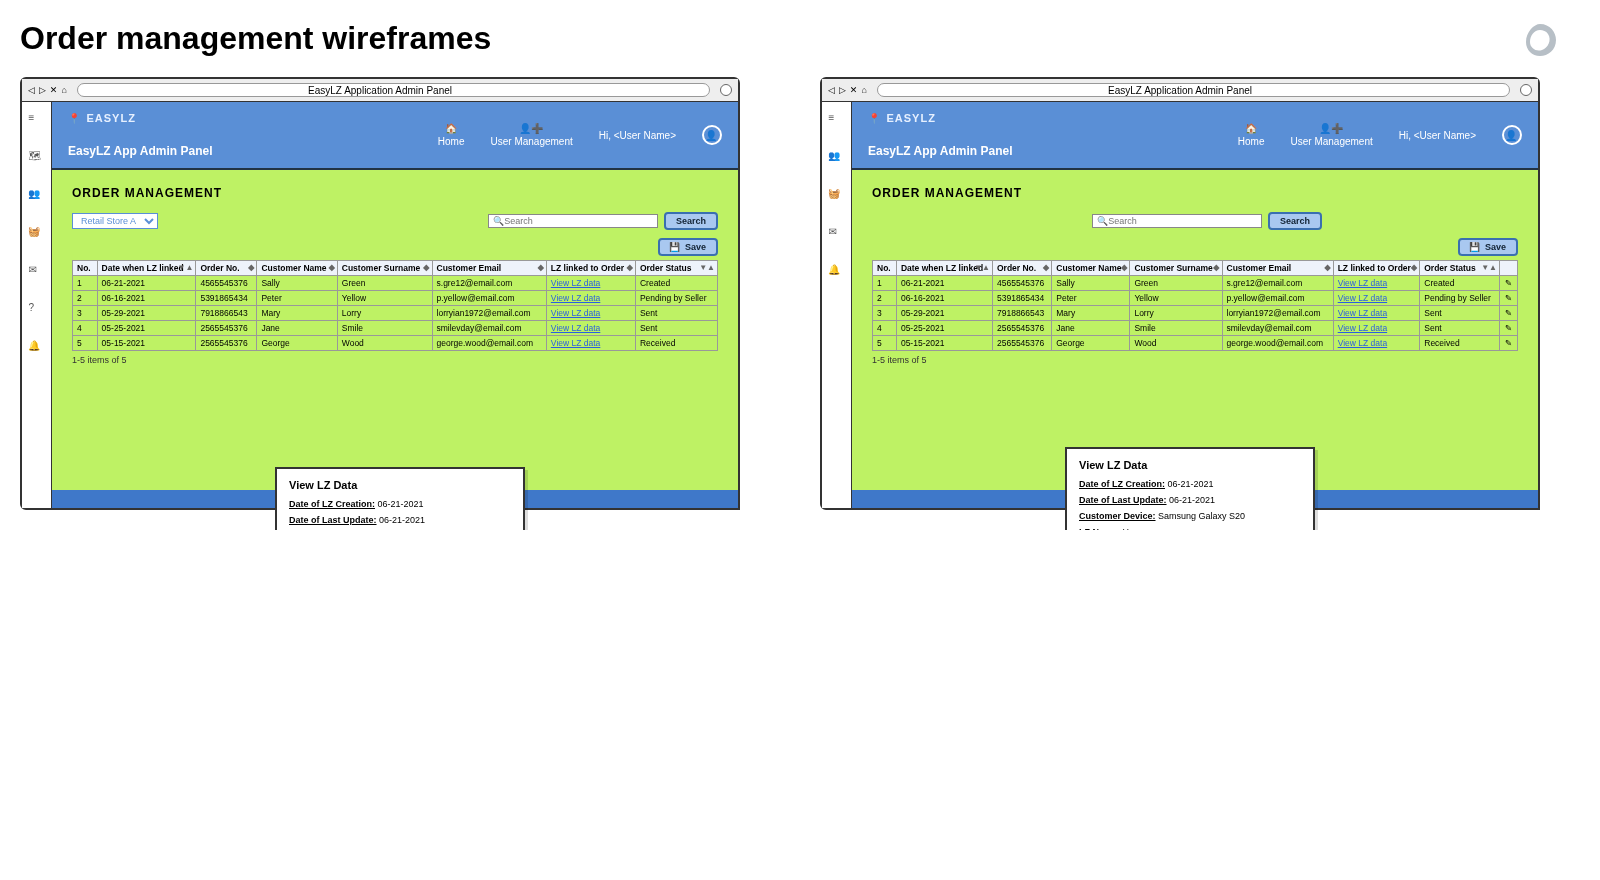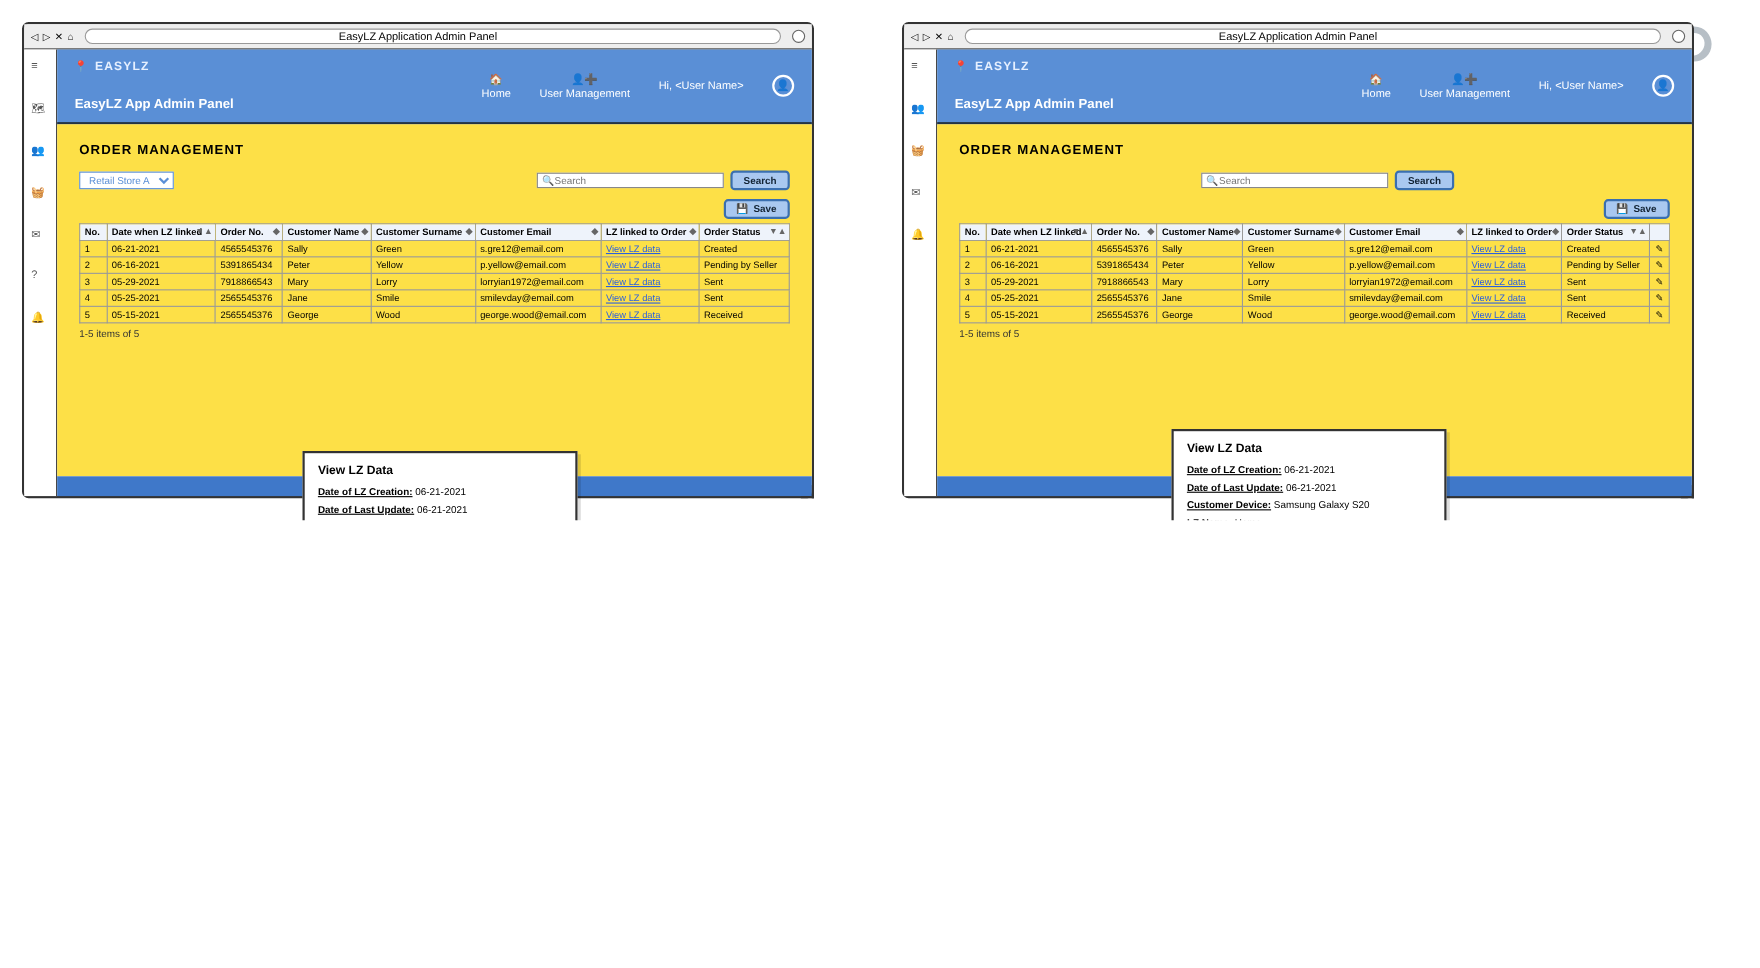--- a/index.html
+++ b/index.html
@@ -22,21 +22,21 @@
   .main { flex:1; }
 
   .header { background:#5a8fd6; color:#fff; padding:10px 16px; display:flex; align-items:center; justify-content:space-between; border-bottom:2px solid #234; }
   .header-left { display:flex; flex-direction:column; }
   .brand { font-size:11px; font-weight:700; letter-spacing:1px; color:#e6f0ff;}
   .panel-label { font-size:12px; font-weight:700; margin-top:20px; }
   .header-right { display:flex; align-items:center; gap:26px; font-size:10px; }
   .header-right .nav-item { display:flex; flex-direction:column; align-items:center; gap:2px; color:#fff; cursor:pointer;}
   .header-right .avatar { width:20px; height:20px; border:2px solid #fff; border-radius:50%; display:inline-flex; align-items:center; justify-content:center; }
 
-  .content { background:#fde047; padding:16px 20px 10px; min-height:320px;}
+  .content { background:#bef264; padding:16px 20px 10px; min-height:320px;}
   .section-title { font-weight:700; font-size:12px; letter-spacing:1px; margin-bottom:12px; font-family:"Arial Black",sans-serif;}
 
   .toolbar { display:flex; align-items:center; gap:8px; margin-bottom:8px; font-size:9px;}
   select.wf, .wf-select { border:1px solid #5a8fd6; color:#5a8fd6; background:#fff; font-size:9px; padding:1px 4px;}
   .search-wrap { margin-left:auto; display:flex; align-items:center; gap:6px; }
   .search-box { display:flex; align-items:center; border:1px solid #888; padding:1px 4px; background:#fff; width:170px; }
   .search-box input { border:none; outline:none; font-size:9px; flex:1; }
   .btn { border:2px solid #2a5; border-radius:4px; padding:2px 10px; font-size:9px; font-weight:700; cursor:pointer; }
   .btn-blue { background:#a9c8f0; border-color:#3a6fb0; color:#123;}
   .btn-grey { background:#ddd; border-color:#888; color:#222;}
@@ -76,20 +76,21 @@
   .textarea-box { width:100%; height:64px; border:2px solid #333; margin-top:8px;}
   .resize { width:12px;height:12px; position:absolute; right:-2px; bottom:-2px; border-right:2px solid #333; border-bottom:2px solid #333;}
 </style>
 </head>
 <body>
 
 <div class="page">
   <svg class="logo-corner" viewBox="0 0 40 40">
       <path d="M20 4 C30 4 36 12 36 20 C36 30 28 36 20 36 C12 36 6 30 6 22 C6 12 14 4 20 4 Z M20 10 C14 10 10 16 10 22 C10 28 16 32 22 30 C28 28 32 20 28 14 C26 11 23 10 20 10 Z" fill="#b7bfc6"></path>
     </svg>
+  <h1 class="page-title">Order management wireframes</h1>
 
   <div class="frames">
 
     <div class="frame-col" style="position:relative;">
       <div class="browser">
         <div class="browser-bar">
           <span>◁</span>
           <span>▷</span>
           <span>✕</span>
           <span>⌂</span>

